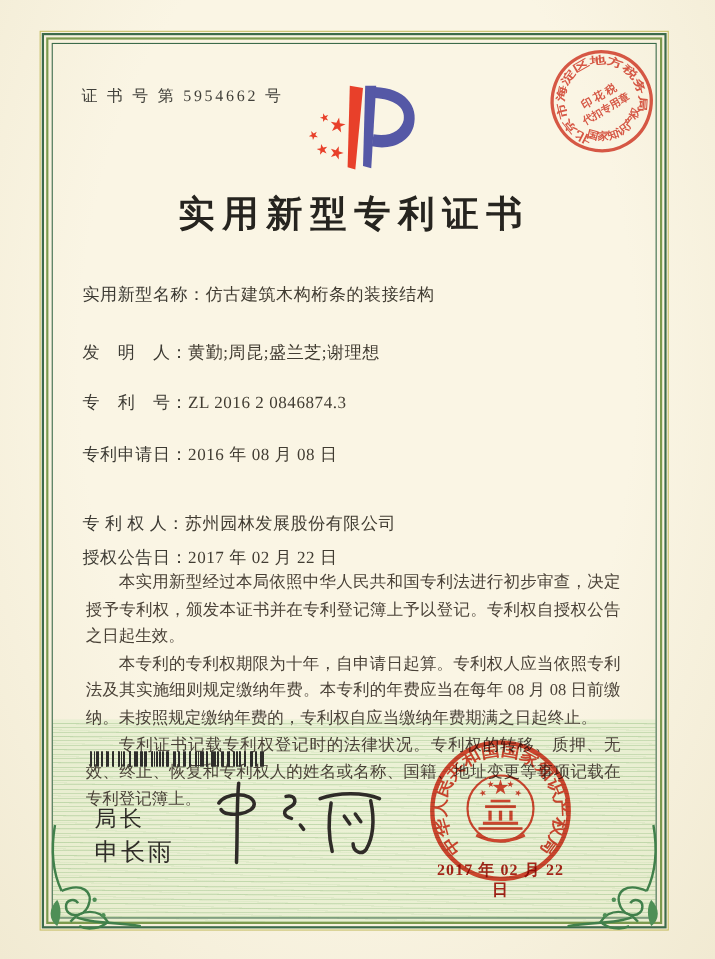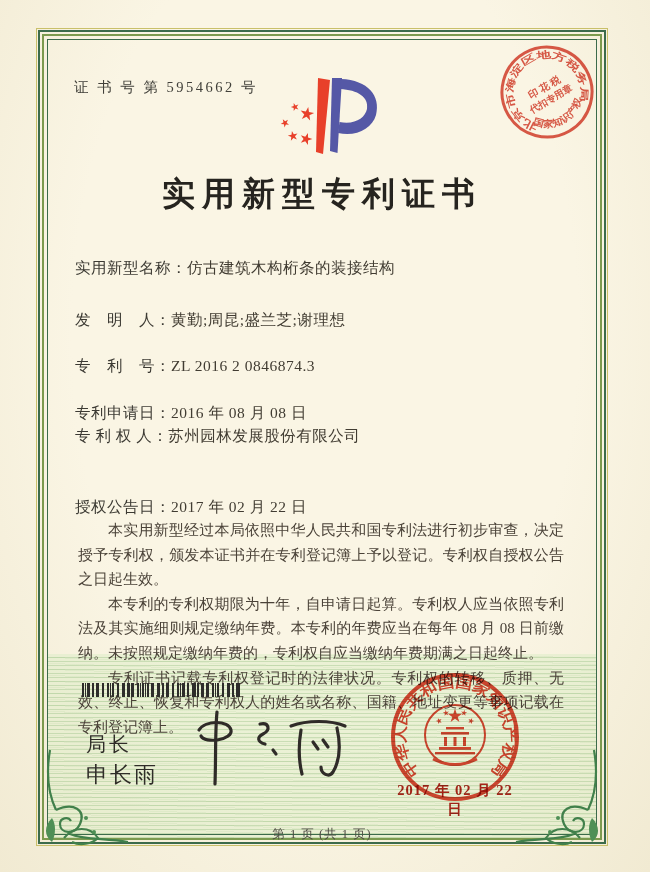--- a/index.html
+++ b/index.html
@@ -31,21 +31,21 @@
   }
   
   .cert-no{left:74px;top:78px;font-size:14.5px;letter-spacing:2.5px;color:#41403a;}
   .title{
     left:38px;top:172px;width:568px;text-align:center;
     font-size:33px;font-weight:700;letter-spacing:7px;color:#26241f;
   }
   .field{left:75px;font-size:15.5px;color:#3c3a33;letter-spacing:0.5px;white-space:nowrap;}
   .field .lab{color:#3c3a33;}
   .field .val{color:#413c32;}
-  .f1{top:258px;} .f2{top:310px;} .f3{top:356px;} .f4{top:403px;} .f5{top:426px;} .f6{top:497px;text-align:right;}
+  .f1{top:258px;} .f2{top:310px;} .f3{top:356px;} .f4{top:403px;} .f5{top:466px;} .f6{top:497px;text-align:right;}
   .bodytext{
     left:78px;top:518px;width:486px;
     font-size:15px;line-height:24.6px;color:#4a4238;text-align:justify;
   }
   .bodytext p{margin:0;text-indent:2em;}
   .barcode{
     left:82px;top:683px;width:158px;height:14px;
     background-image:
       repeating-linear-gradient(90deg,#2e2d2b 0 2px,transparent 2px 5px),
       repeating-linear-gradient(90deg,#2e2d2b 0 1px,transparent 1px 7px),
@@ -195,15 +195,14 @@
   <svg class="abs" style="left:512px;top:748px;transform:scaleX(-1);" width="92" height="100" viewBox="0 0 92 100" fill="none" stroke="#41804b" stroke-width="2.2">
     <path d="M10,2 C6,25 8,45 16,62"></path>
     <path d="M88,94 C64,90 44,92 30,86"></path>
     <path d="M16,62 C34,54 46,62 40,76 C35,87 20,86 20,76 C20,70 28,68 31,73"></path>
     <path d="M24,90 C34,78 50,78 58,90 C52,96 40,98 32,94"></path>
     <path d="M12,70 C4,78 4,88 12,94 C16,86 16,76 12,70 Z" fill="#4f8f56" stroke="none"></path>
     <circle cx="46" cy="70" r="2" fill="#4f8f56" stroke="none"></circle>
     <circle cx="54" cy="84" r="2" fill="#4f8f56" stroke="none"></circle>
   </svg>
 
-  <div class="abs footer">第 1 页 (共 1 页)</div>
 
 </div>
 
 </body></html>

